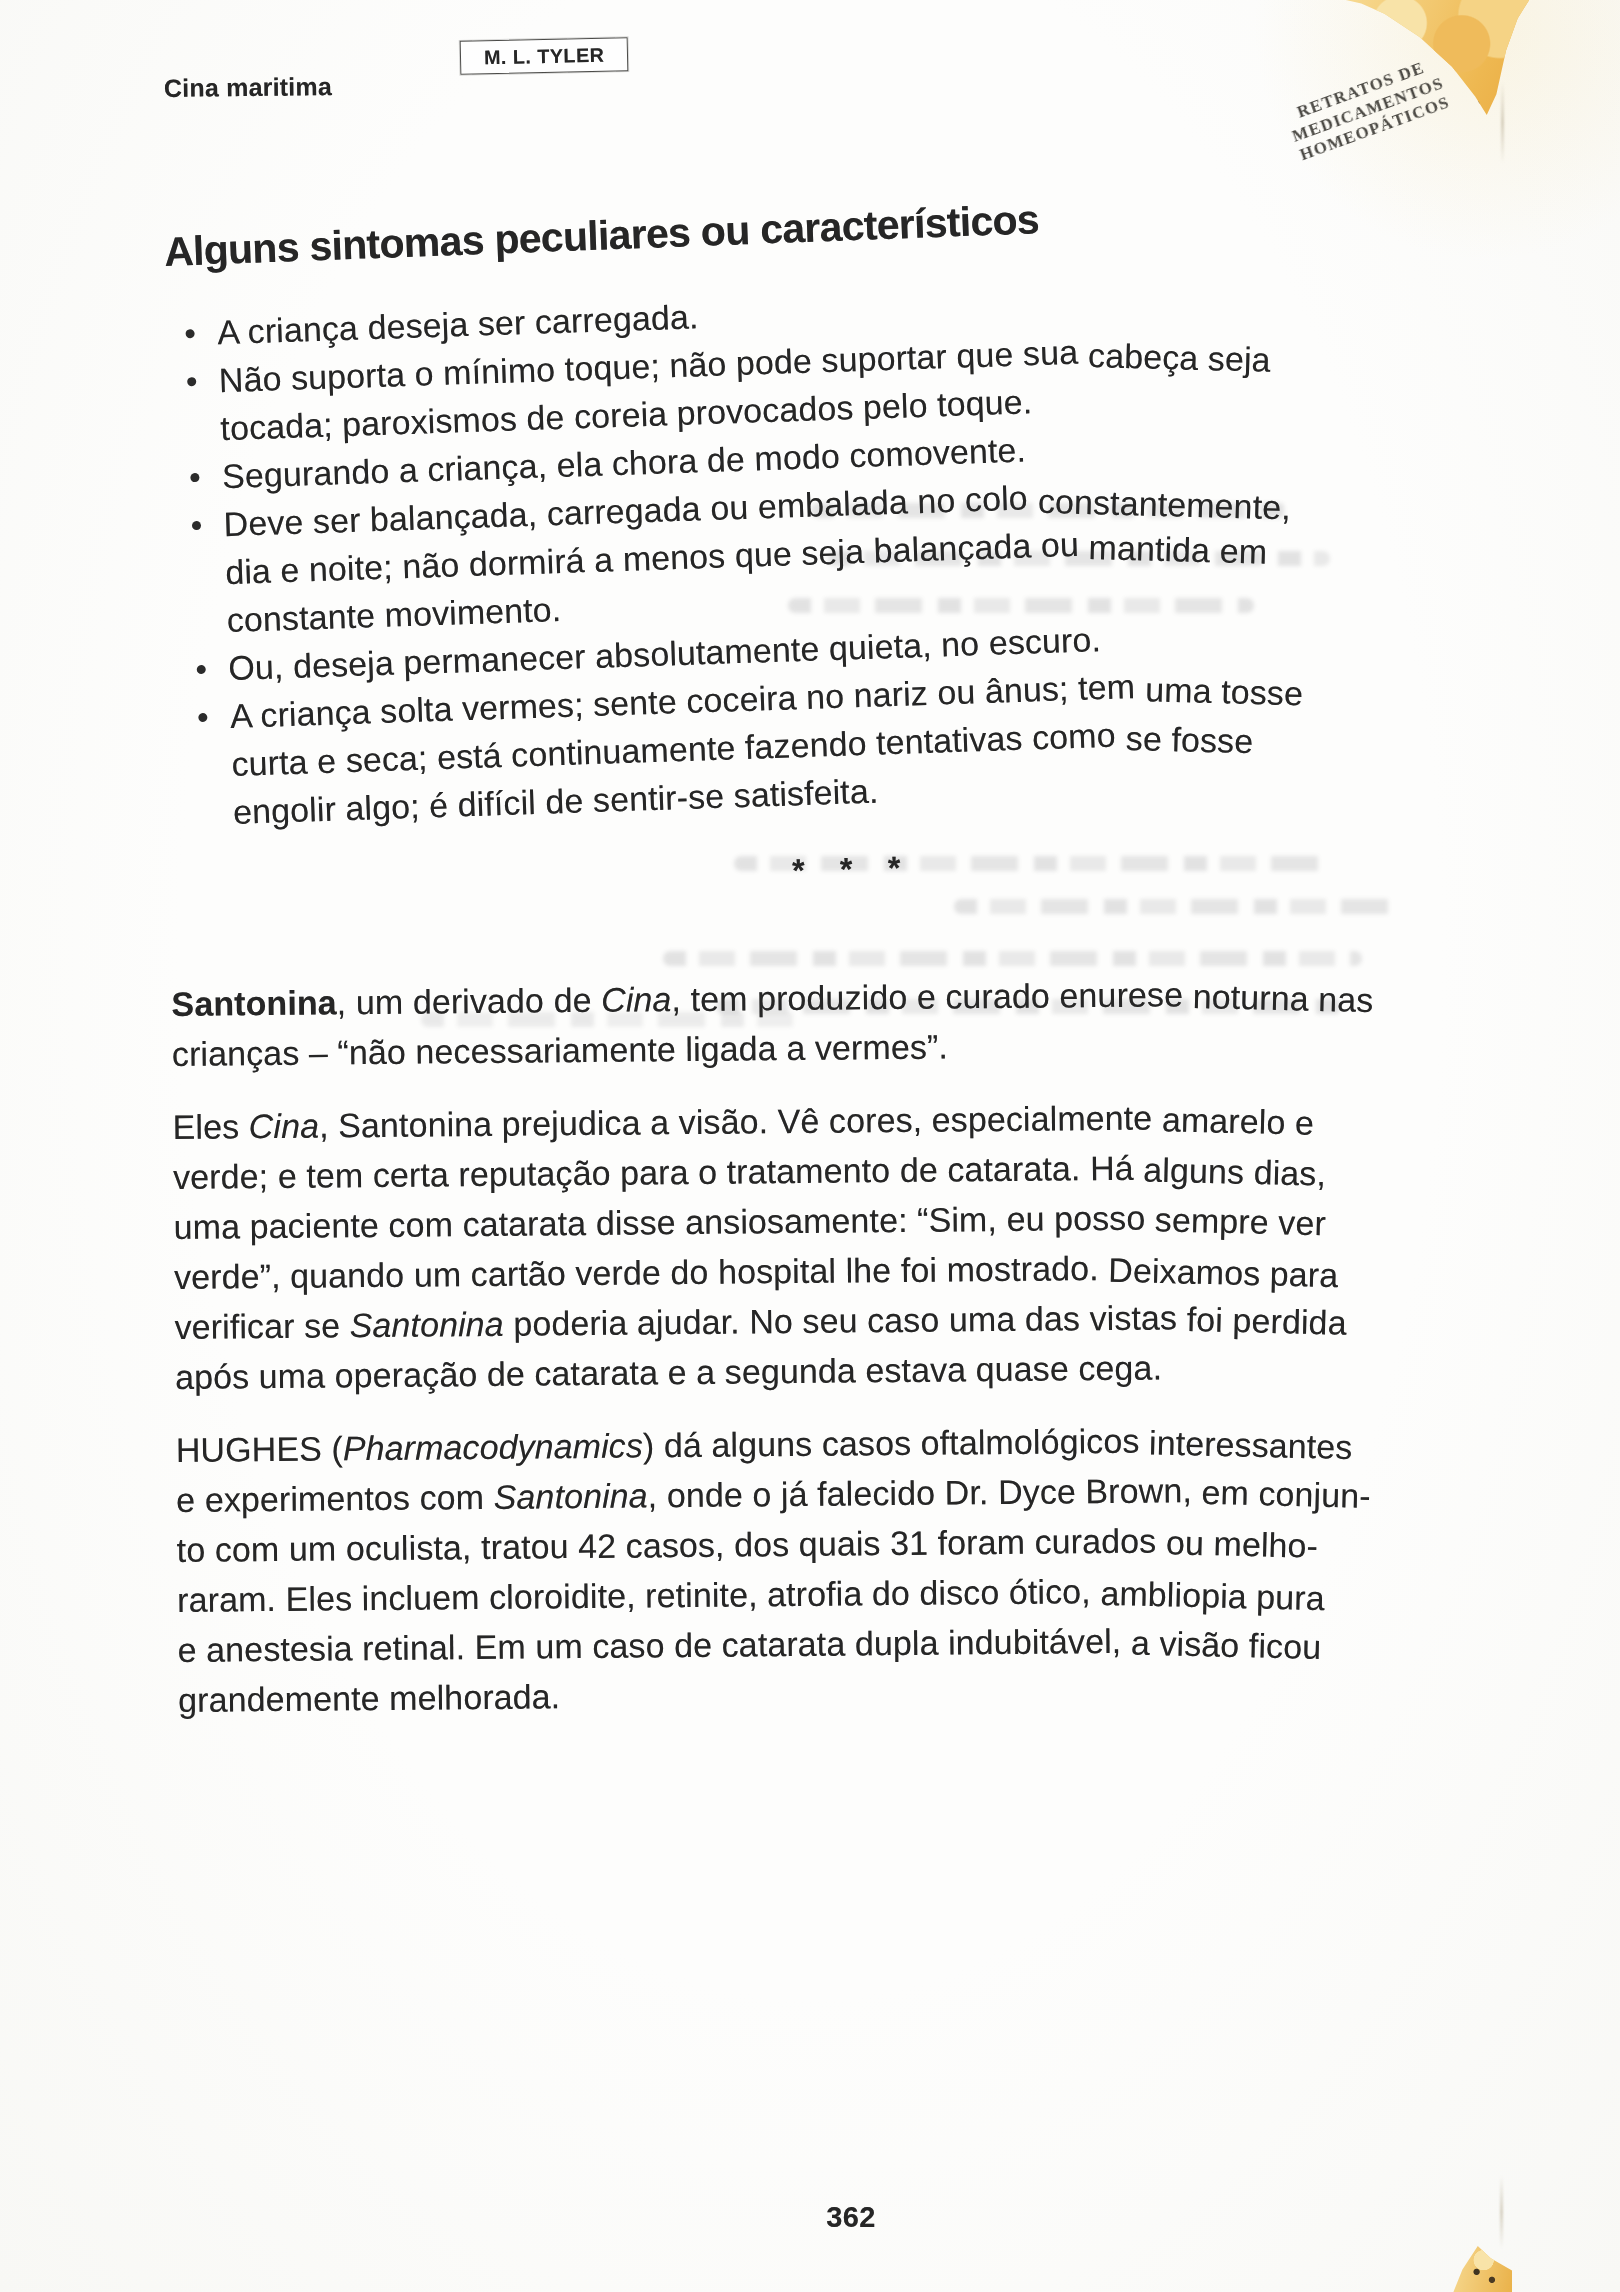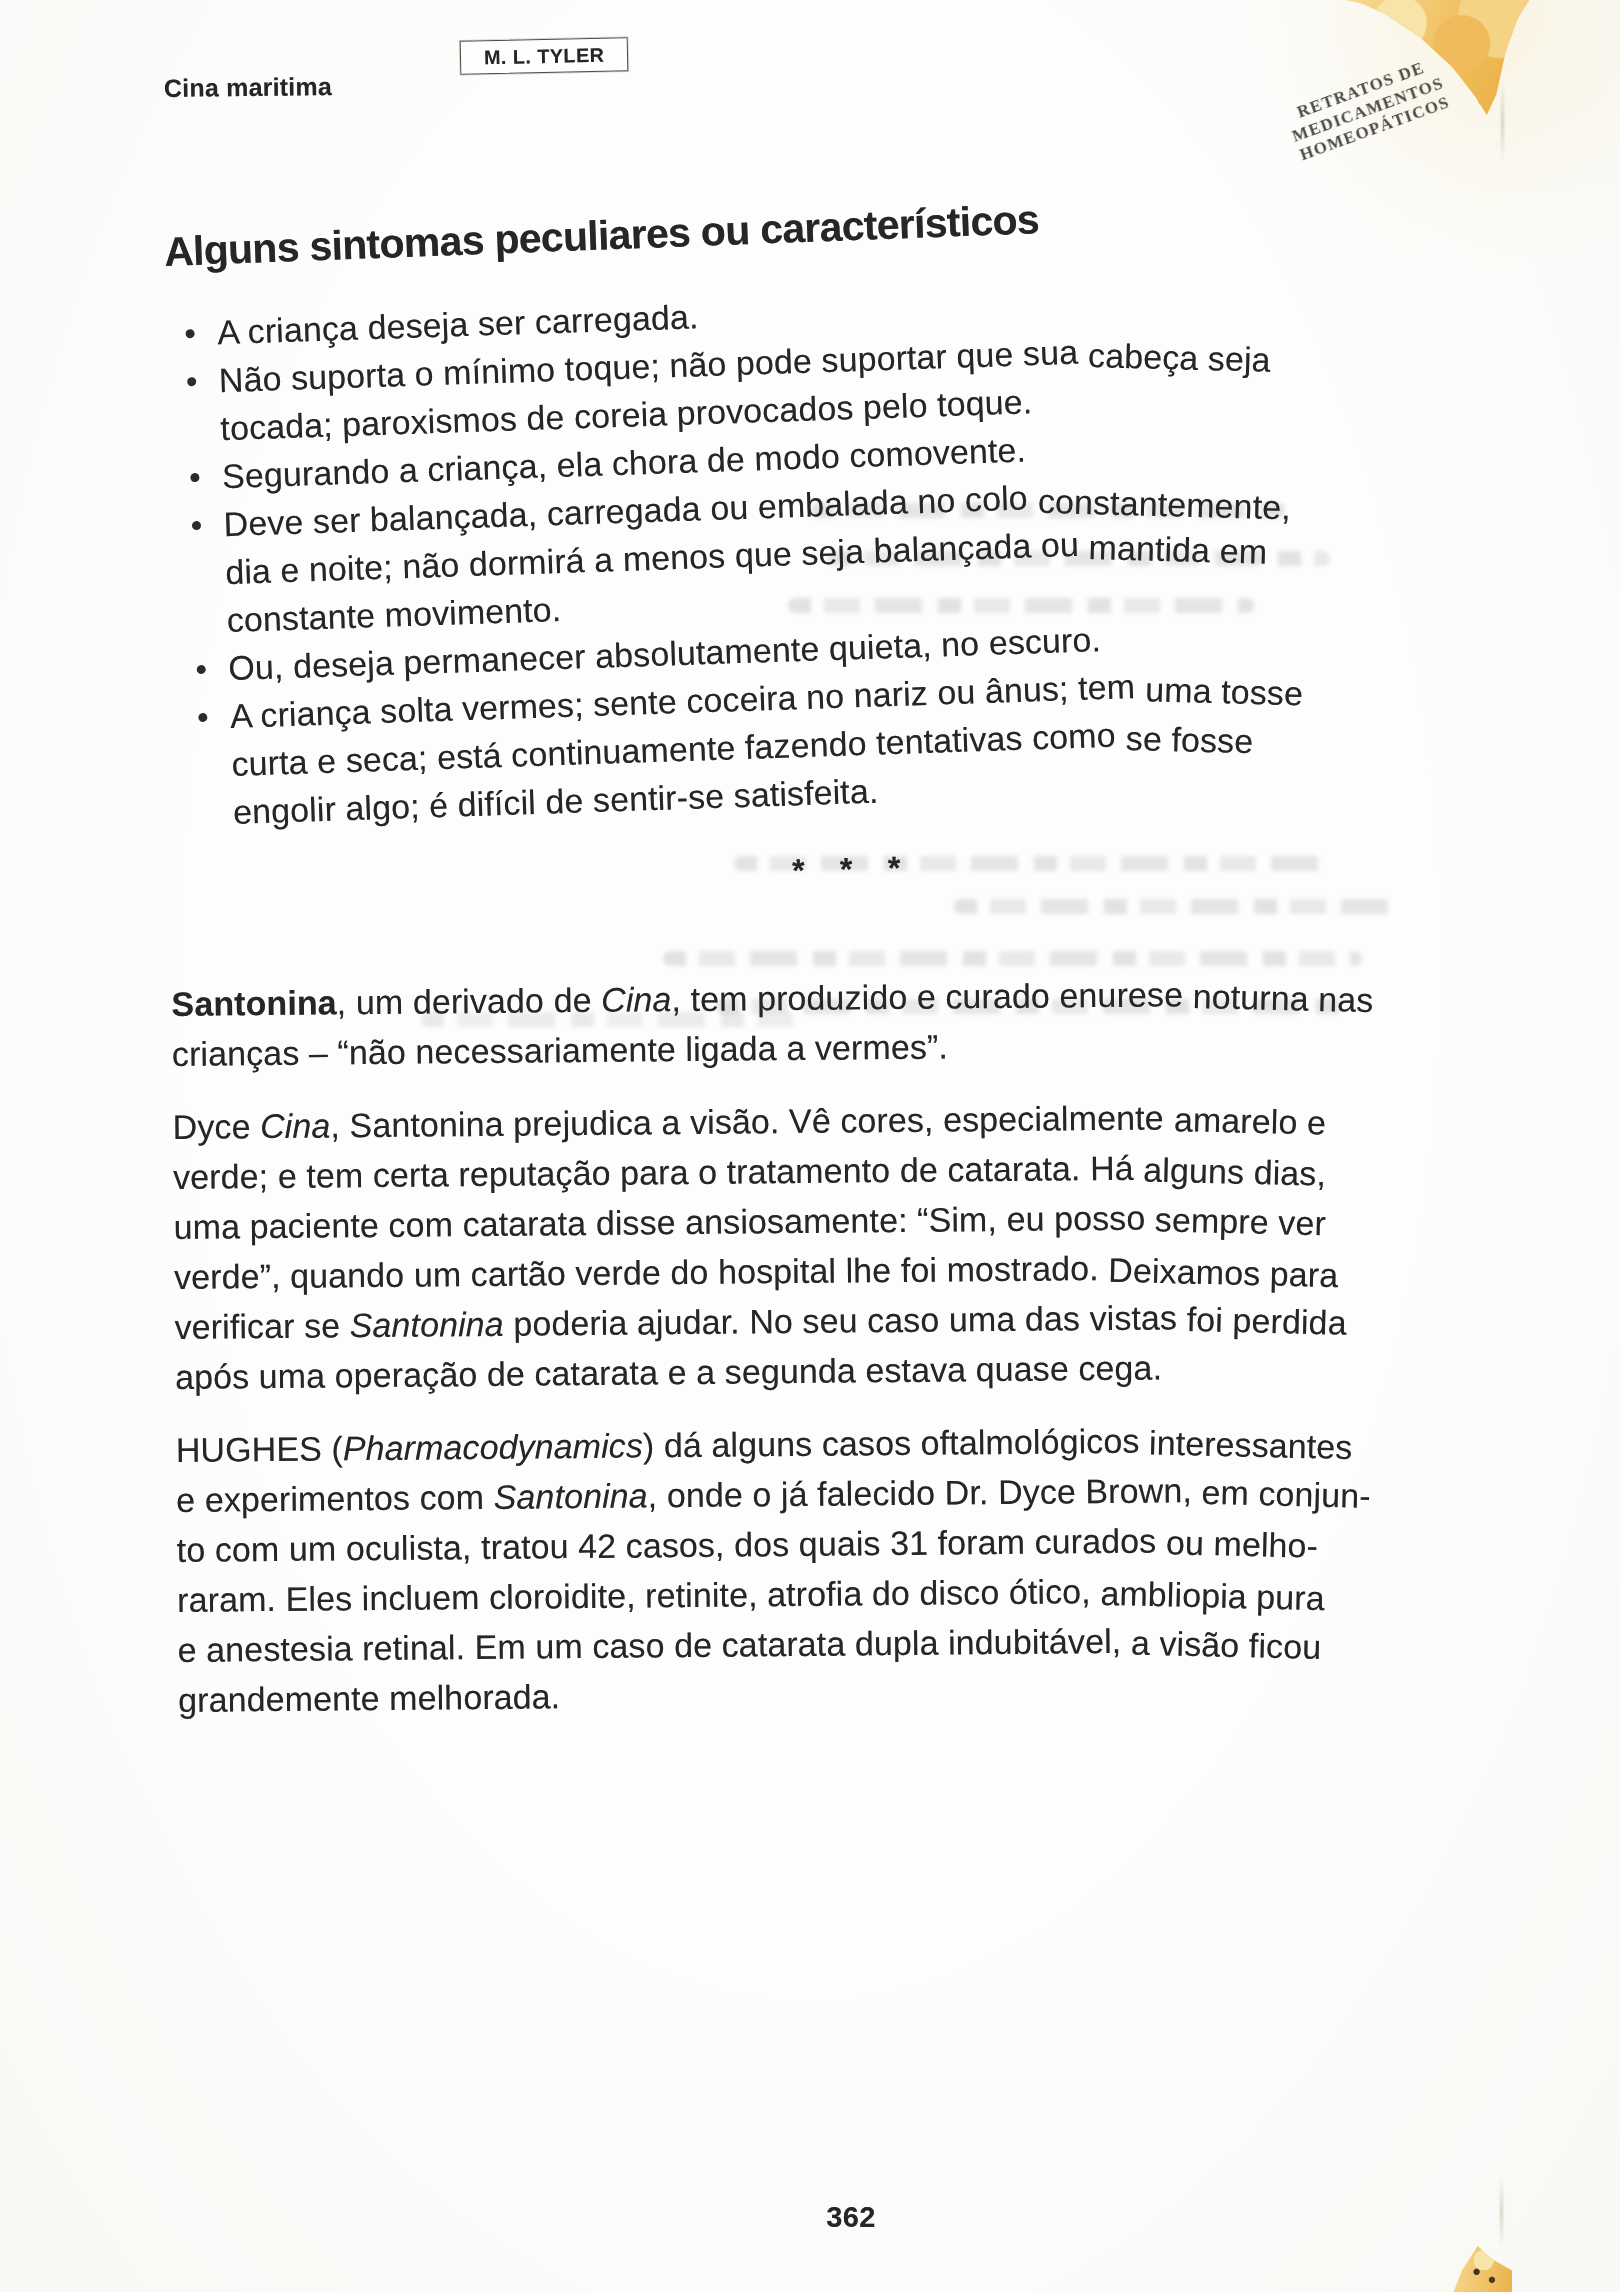--- a/index.html
+++ b/index.html
@@ -191,21 +191,21 @@
     </div>
 
     <div class="sep txt">* * *</div>
 
     <div class="para p1">
       <div class="line txt"><span class="seg bold">Santonina</span><span class="seg">, um derivado de </span><span class="seg ital">Cina</span><span class="seg">, tem produzido e curado enurese </span><span class="seg dip">noturna nas</span></div>
       <div class="line txt"><span class="seg">crianças – “não necessariamente ligada a vermes”.</span></div>
     </div>
 
     <div class="para p2">
-      <div class="line txt"><span class="seg">Dyce </span><span class="seg ital">Cina</span><span class="seg">, Santonina prejudica a visão. Vê cores, especialmente </span><span class="seg dip">amarelo e</span></div>
+      <div class="line txt"><span class="seg">Eles </span><span class="seg ital">Cina</span><span class="seg">, Santonina prejudica a visão. Vê cores, especialmente </span><span class="seg dip">amarelo e</span></div>
       <div class="line txt"><span class="seg">verde; e tem certa reputação para o tratamento de catarata. Há </span><span class="seg dip">alguns dias,</span></div>
       <div class="line txt"><span class="seg">uma paciente com catarata disse ansiosamente: “Sim, eu posso </span><span class="seg dip">sempre ver</span></div>
       <div class="line txt"><span class="seg">verde”, quando um cartão verde do hospital lhe foi mostrado. </span><span class="seg dip">Deixamos para</span></div>
       <div class="line txt"><span class="seg">verificar se </span><span class="seg ital">Santonina</span><span class="seg"> poderia ajudar. No seu caso uma das vistas </span><span class="seg dip">foi perdida</span></div>
       <div class="line txt"><span class="seg">após uma operação de catarata e a segunda estava quase cega.</span></div>
     </div>
 
     <div class="para p3">
       <div class="line txt"><span class="seg">HUGHES (</span><span class="seg ital">Pharmacodynamics</span><span class="seg">) dá alguns casos oftalmológicos </span><span class="seg dip">interessantes</span></div>
       <div class="line txt"><span class="seg">e experimentos com </span><span class="seg ital">Santonina</span><span class="seg">, onde o já falecido Dr. Dyce Brown, </span><span class="seg dip">em conjun-</span></div>

